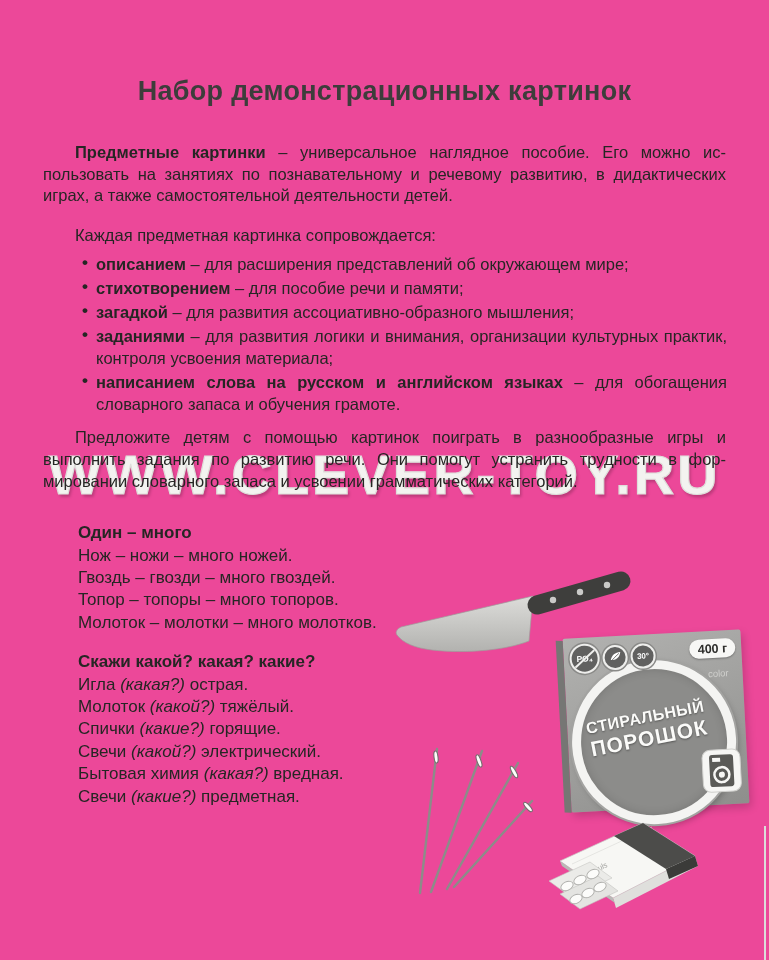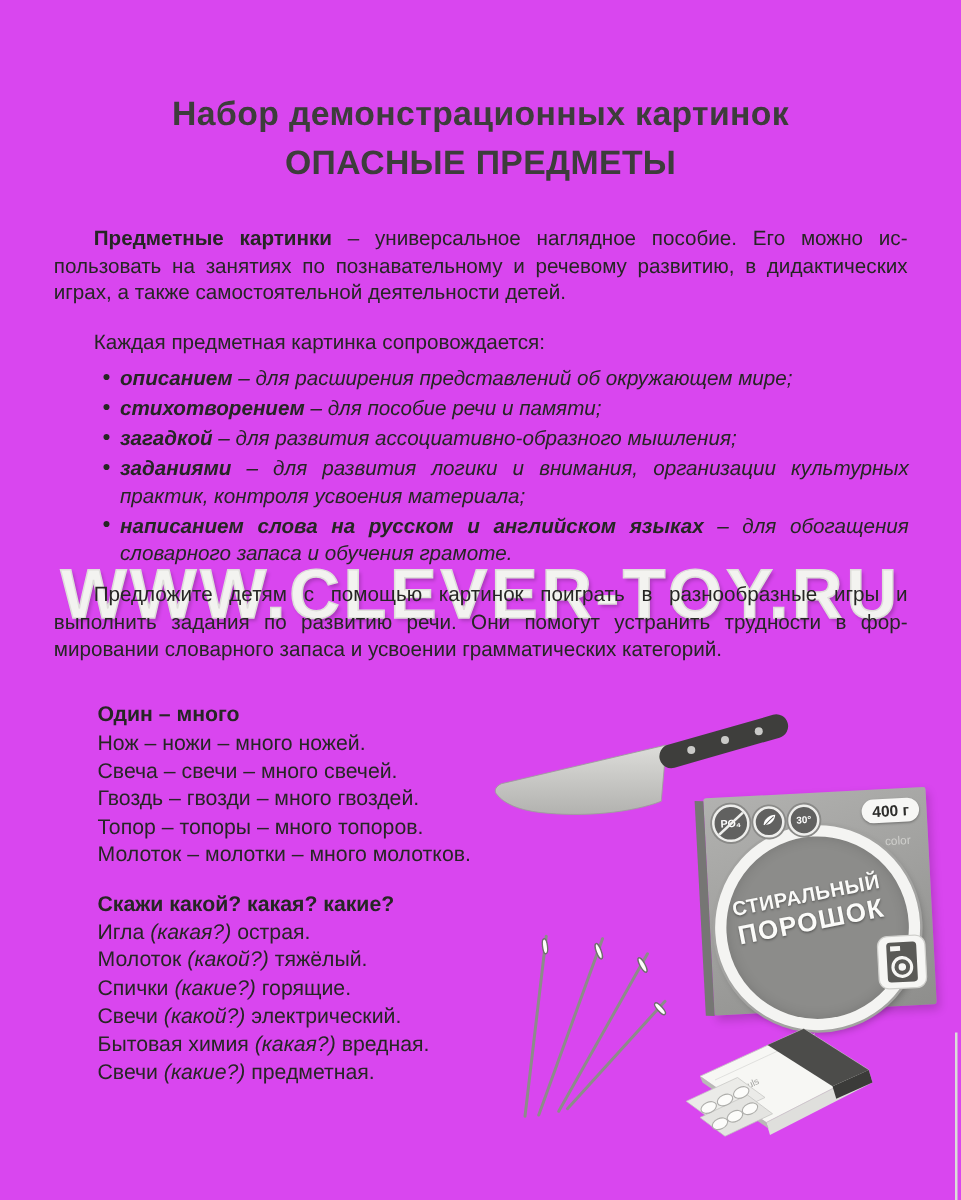--- a/index.html
+++ b/index.html
@@ -1,28 +1,28 @@
 <!DOCTYPE html>
 <html><head>
 <meta charset="utf-8">
 <style>
   html,body{margin:0;padding:0;background:#e9e9e7;}
   .page{
-    position:relative;width:769px;height:960px;background:#d946ef;
+    position:relative;width:769px;height:960px;background:#ec4899;
     font-family:"Liberation Sans", sans-serif;color:#262624;overflow:hidden;
     margin:0 auto;
   }
   .title{margin:0;padding-top:72px;text-align:center;font-size:27px;line-height:39px;
     color:#3d3d3b;font-weight:bold;letter-spacing:.3px;}
   .title span{display:block;}
   .para{font-size:16.5px;line-height:21.6px;text-align:justify;margin:0 43px;}
   .indent{text-indent:32px;}
   .para1{margin-top:31px;}
   .accompany-heading{margin-top:18px;}
-  .bullets{list-style:none;margin:7px 42px 0 43px;padding:0 0 0 39px;font-style:italic;}
+  .bullets{list-style:none;margin:7px 42px 0 43px;padding:0 0 0 39px;}
   .bullets li{position:relative;padding-left:14px;font-size:16.5px;line-height:22px;
     text-align:justify;margin-bottom:2px;}
   .bullets li::before{content:"\2022";position:absolute;left:0;top:-1px;font-size:17px;font-weight:bold;}
   .watermark{position:absolute;top:442px;left:0;width:100%;text-align:center;
     font-size:56px;font-weight:bold;letter-spacing:3px;color:#f3f3f0;white-space:nowrap;
     -webkit-text-stroke:1.2px #dededa;text-shadow:2px 3px 3px rgba(0,0,0,.20);z-index:0;}
   .play{position:relative;z-index:1;margin-top:12px;}
   .left-lists{position:relative;z-index:1;margin:30px 0 0 78px;width:375px;
     font-size:17px;line-height:22.4px;}
   .list-heading{font-weight:bold;margin-top:28px;}
@@ -63,21 +63,20 @@
   .wash{position:absolute;right:6px;bottom:8px;z-index:4;}
   .scan-line{position:absolute;right:3px;top:826px;width:2px;height:134px;background:#dcdcd9;}
 </style>
 </head>
 <body>
 
 <div class="page">
 
   <h1 class="title">
     <span>Набор демонстрационных картинок</span>
-    <span>ОПАСНЫЕ ПРЕДМЕТЫ</span>
   </h1>
 
   <p class="para indent para1"><b>Предметные картинки</b><span> – универсальное наглядное пособие. Его можно ис­пользовать на занятиях по познавательному и речевому развитию, в дидакти­ческих играх, а также самостоятельной деятельности детей.</span></p>
 
   <p class="para indent accompany-heading">Каждая предметная картинка сопровождается:</p>
 
   <ul class="bullets">
     <li><b>описанием</b><span> – для расширения представлений об окружающем мире;</span></li>
     <li><b>стихотворением</b><span> – для пособие речи и памяти;</span></li>
     <li><b>загадкой</b><span> – для развития ассоциативно-образного мышления;</span></li>
@@ -85,21 +84,20 @@
     <li><b>написанием слова на русском и английском языках</b><span> – для обогащения словарного запаса и обучения грамоте.</span></li>
   </ul>
 
   <div class="watermark">WWW.CLEVER-TOY.RU</div>
 
   <p class="para indent play">Предложите детям с помощью картинок поиграть в разнообразные игры и выполнить задания по развитию речи. Они помогут устранить трудности в фор­мировании словарного запаса и усвоении грамматических категорий.</p>
 
   <div class="left-lists">
     <div class="list-heading">Один – много</div>
     <div class="list-line">Нож – ножи – много ножей.</div>
-    <div class="list-line">Свеча – свечи – много свечей.</div>
     <div class="list-line">Гвоздь – гвозди – много гвоздей.</div>
     <div class="list-line">Топор – топоры – много топоров.</div>
     <div class="list-line">Молоток – молотки – много молотков.</div>
 
     <div class="list-heading second-block"><span>Скажи</span><span class="it"> какой? какая? какие?</span></div>
     <div class="list-line"><span>Игла </span><i>(какая?)</i><span> острая.</span></div>
     <div class="list-line"><span>Молоток </span><i>(какой?)</i><span> тяжёлый.</span></div>
     <div class="list-line"><span>Спички </span><i>(какие?)</i><span> горящие.</span></div>
     <div class="list-line"><span>Свечи </span><i>(какой?)</i><span> электрический.</span></div>
     <div class="list-line"><span>Бытовая химия </span><i>(какая?)</i><span> вредная.</span></div>

